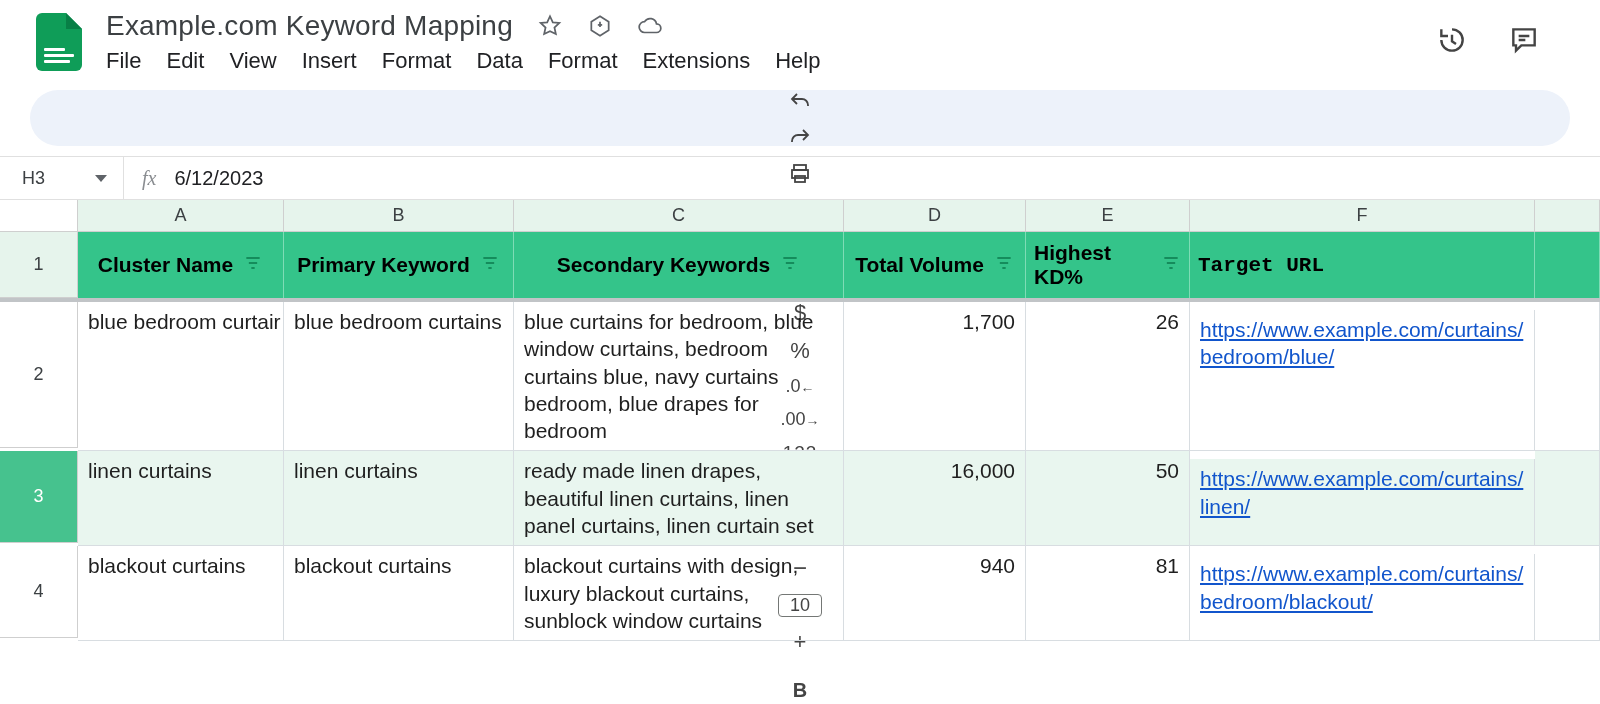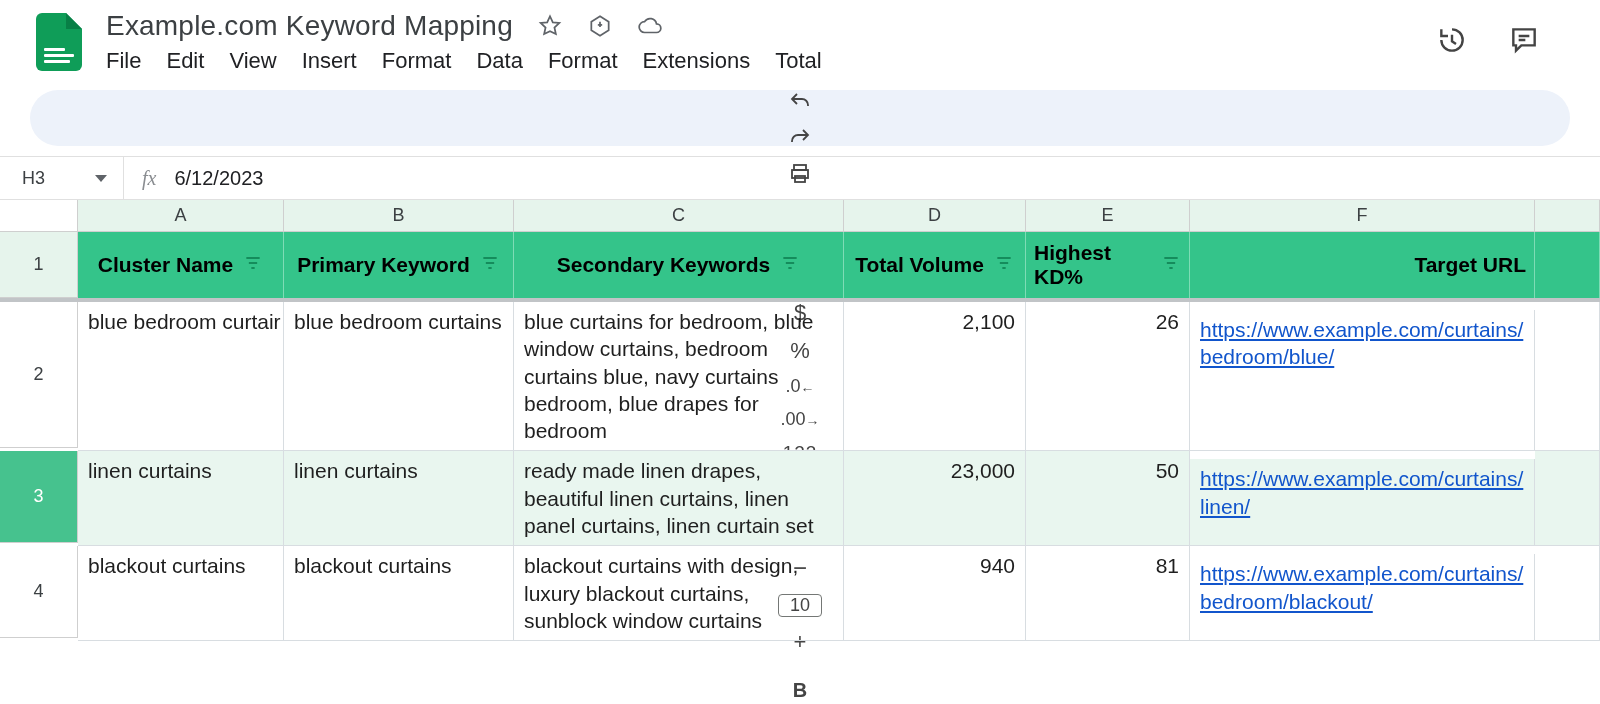--- a/index.html
+++ b/index.html
@@ -53,21 +53,21 @@
   .grid { display:grid; grid-template-columns: 78px 206px 230px 330px 182px 164px 345px 65px; }
   .corner { background:#fff; border-right:1px solid #cfcfcf; border-bottom:1px solid #cfcfcf; height:32px; }
   .col-head { background:#e6f4ec; border-right:1px solid #cfcfcf; border-bottom:1px solid #cfcfcf; height:32px; display:flex; align-items:center; justify-content:center; font-size:18px; color:#3c4043; }
   .row-head { background:#fff; border-right:1px solid #cfcfcf; border-bottom:1px solid #cfcfcf; display:flex; align-items:center; justify-content:center; font-size:18px; color:#3c4043; }
   .row-head.alt { background:#e6f4ec; }
   .row-head.sel { background:#46c28e; color:#fff; }
 
   .hdr-cell { background:#34c48a; color:#000; font-weight:700; border-right:1px solid #7edcb5; height:66px; display:flex; align-items:center; justify-content:center; gap:10px; font-size:21px; position:relative; padding:0 8px; }
   .hdr-row-sep { grid-column:1/-1; height:4px; background:#c1c4c7; }
   .filter-icon svg { width:20px; height:20px; stroke:#0b7a4d; fill:none; stroke-width:2; }
-  .hdr-cell.center { justify-content:flex-end; }
+  .hdr-cell.center { justify-content:flex-start;font-family:Liberation Mono, monospace; }
 
   .cell { border-right:1px solid #d8dde1; border-bottom:1px solid #d8dde1; padding:6px 10px; font-size:21px; color:#1f1f1f; line-height:1.3; display:flex; align-items:flex-start; overflow:hidden; }
   .cell.alt { background:#e9f6ef; }
   .cell.num { justify-content:flex-end; }
   .cell a { color:#1155cc; text-decoration:underline; }
   .cell.nowrap { white-space:nowrap; }
   .cell.url { flex-direction:column;margin-top:8px; }
   .caret-down { display:inline-block; width:0; height:0; border-left:6px solid transparent; border-right:6px solid transparent; border-top:7px solid #5f6368; }
 </style>
 </head>
@@ -106,21 +106,21 @@
     </div>
     <div class="menu-row">
       <span class="menu-item">File</span>
       <span class="menu-item">Edit</span>
       <span class="menu-item">View</span>
       <span class="menu-item">Insert</span>
       <span class="menu-item">Format</span>
       <span class="menu-item">Data</span>
       <span class="menu-item">Format</span>
       <span class="menu-item">Extensions</span>
-      <span class="menu-item">Total</span>
+      <span class="menu-item">Help</span>
     </div>
   </div>
   <div class="title-right">
     <span>
       <svg viewBox="0 0 24 24">
           <path d="M4 12a8 8 0 108-8"></path>
           <path d="M4 4v5h5"></path>
           <path d="M12 8v5l3 2"></path>
         </svg>
     </span>
@@ -282,33 +282,33 @@
       <span>Target URL</span>
     </div>
   <div class="hdr-cell"></div>
 
   <div class="hdr-row-sep"></div>
 
   <div class="row-head" style="height:146px;">2</div>
   <div class="cell nowrap">blue bedroom curtair</div>
   <div class="cell nowrap">blue bedroom curtains</div>
   <div class="cell">blue curtains for bedroom, blue window curtains, bedroom curtains blue, navy curtains bedroom, blue drapes for bedroom</div>
-  <div class="cell num">2,100</div>
+  <div class="cell num">1,700</div>
   <div class="cell num">26</div>
   <div class="cell url">
       <a>https://www.example.com/curtains/</a>
       <a>bedroom/blue/</a>
     </div>
   <div class="cell"></div>
 
   <div class="row-head sel" style="height:92px;">3</div>
   <div class="cell alt">linen curtains</div>
   <div class="cell alt">linen curtains</div>
   <div class="cell alt">ready made linen drapes, beautiful linen curtains, linen panel curtains, linen curtain set</div>
-  <div class="cell alt num">23,000</div>
+  <div class="cell alt num">16,000</div>
   <div class="cell alt num">50</div>
   <div class="cell alt url">
       <a>https://www.example.com/curtains/</a>
       <a>linen/</a>
     </div>
   <div class="cell alt"></div>
 
   <div class="row-head" style="height:92px;">4</div>
   <div class="cell">blackout curtains</div>
   <div class="cell">blackout curtains</div>

